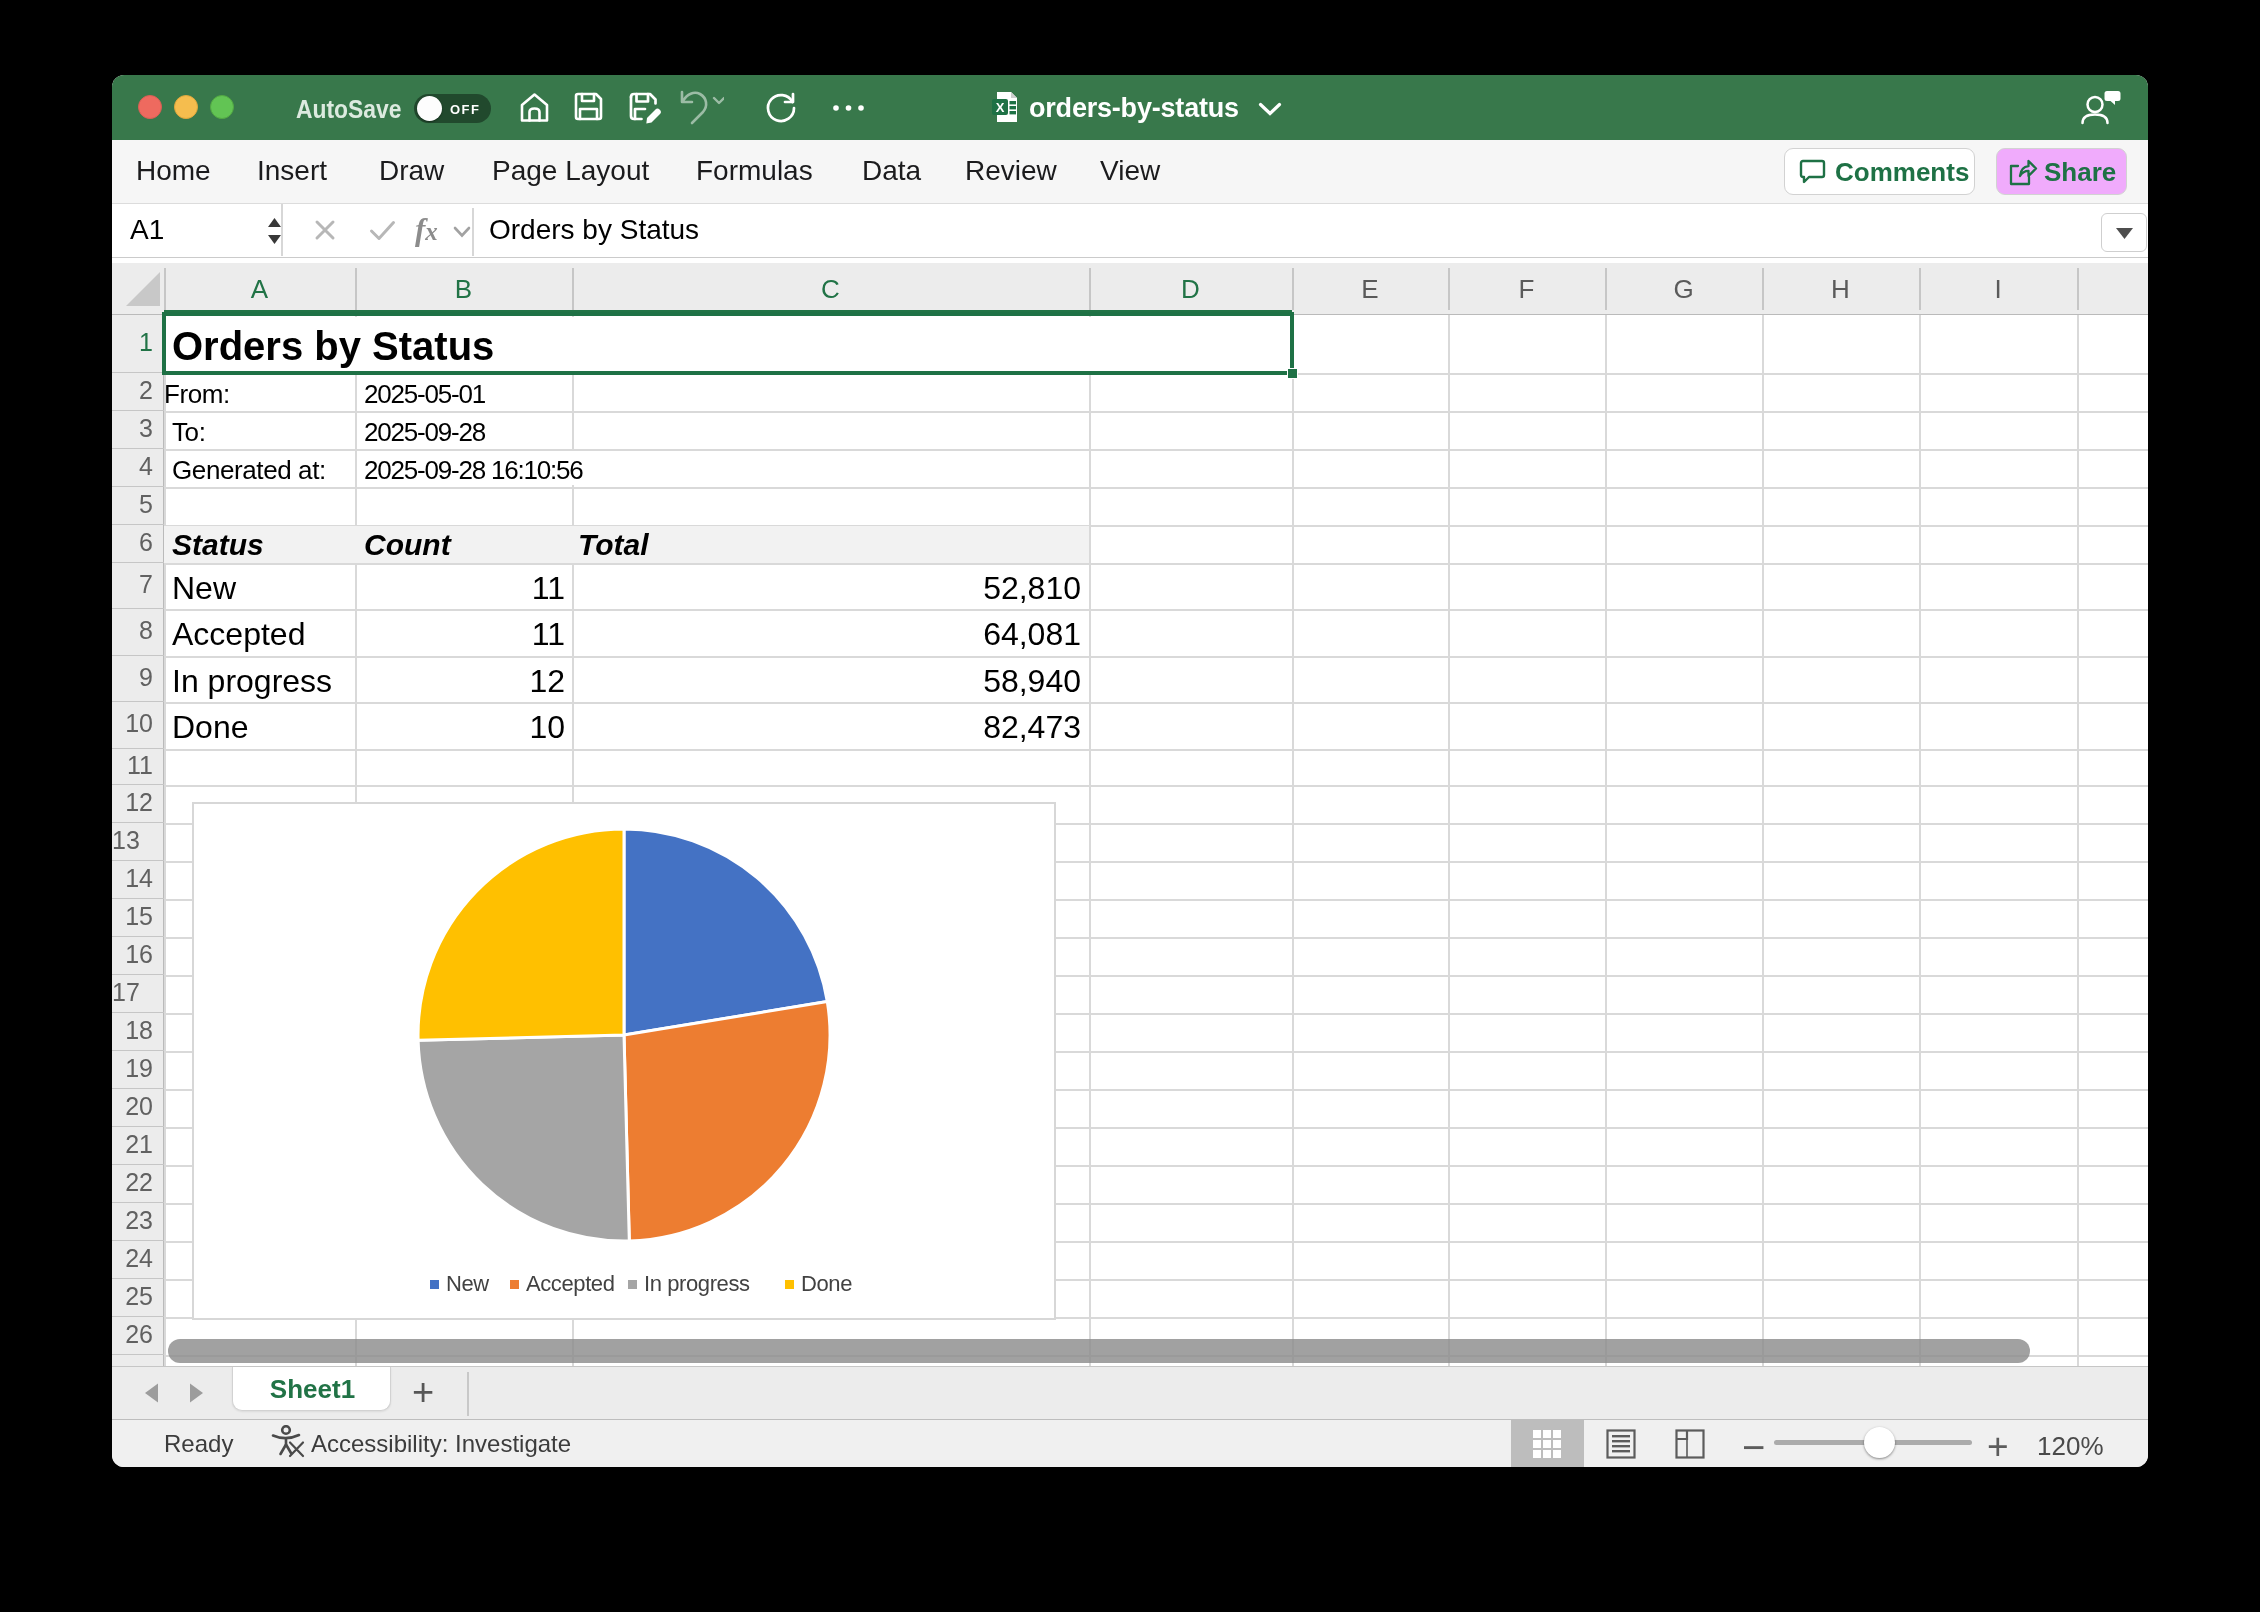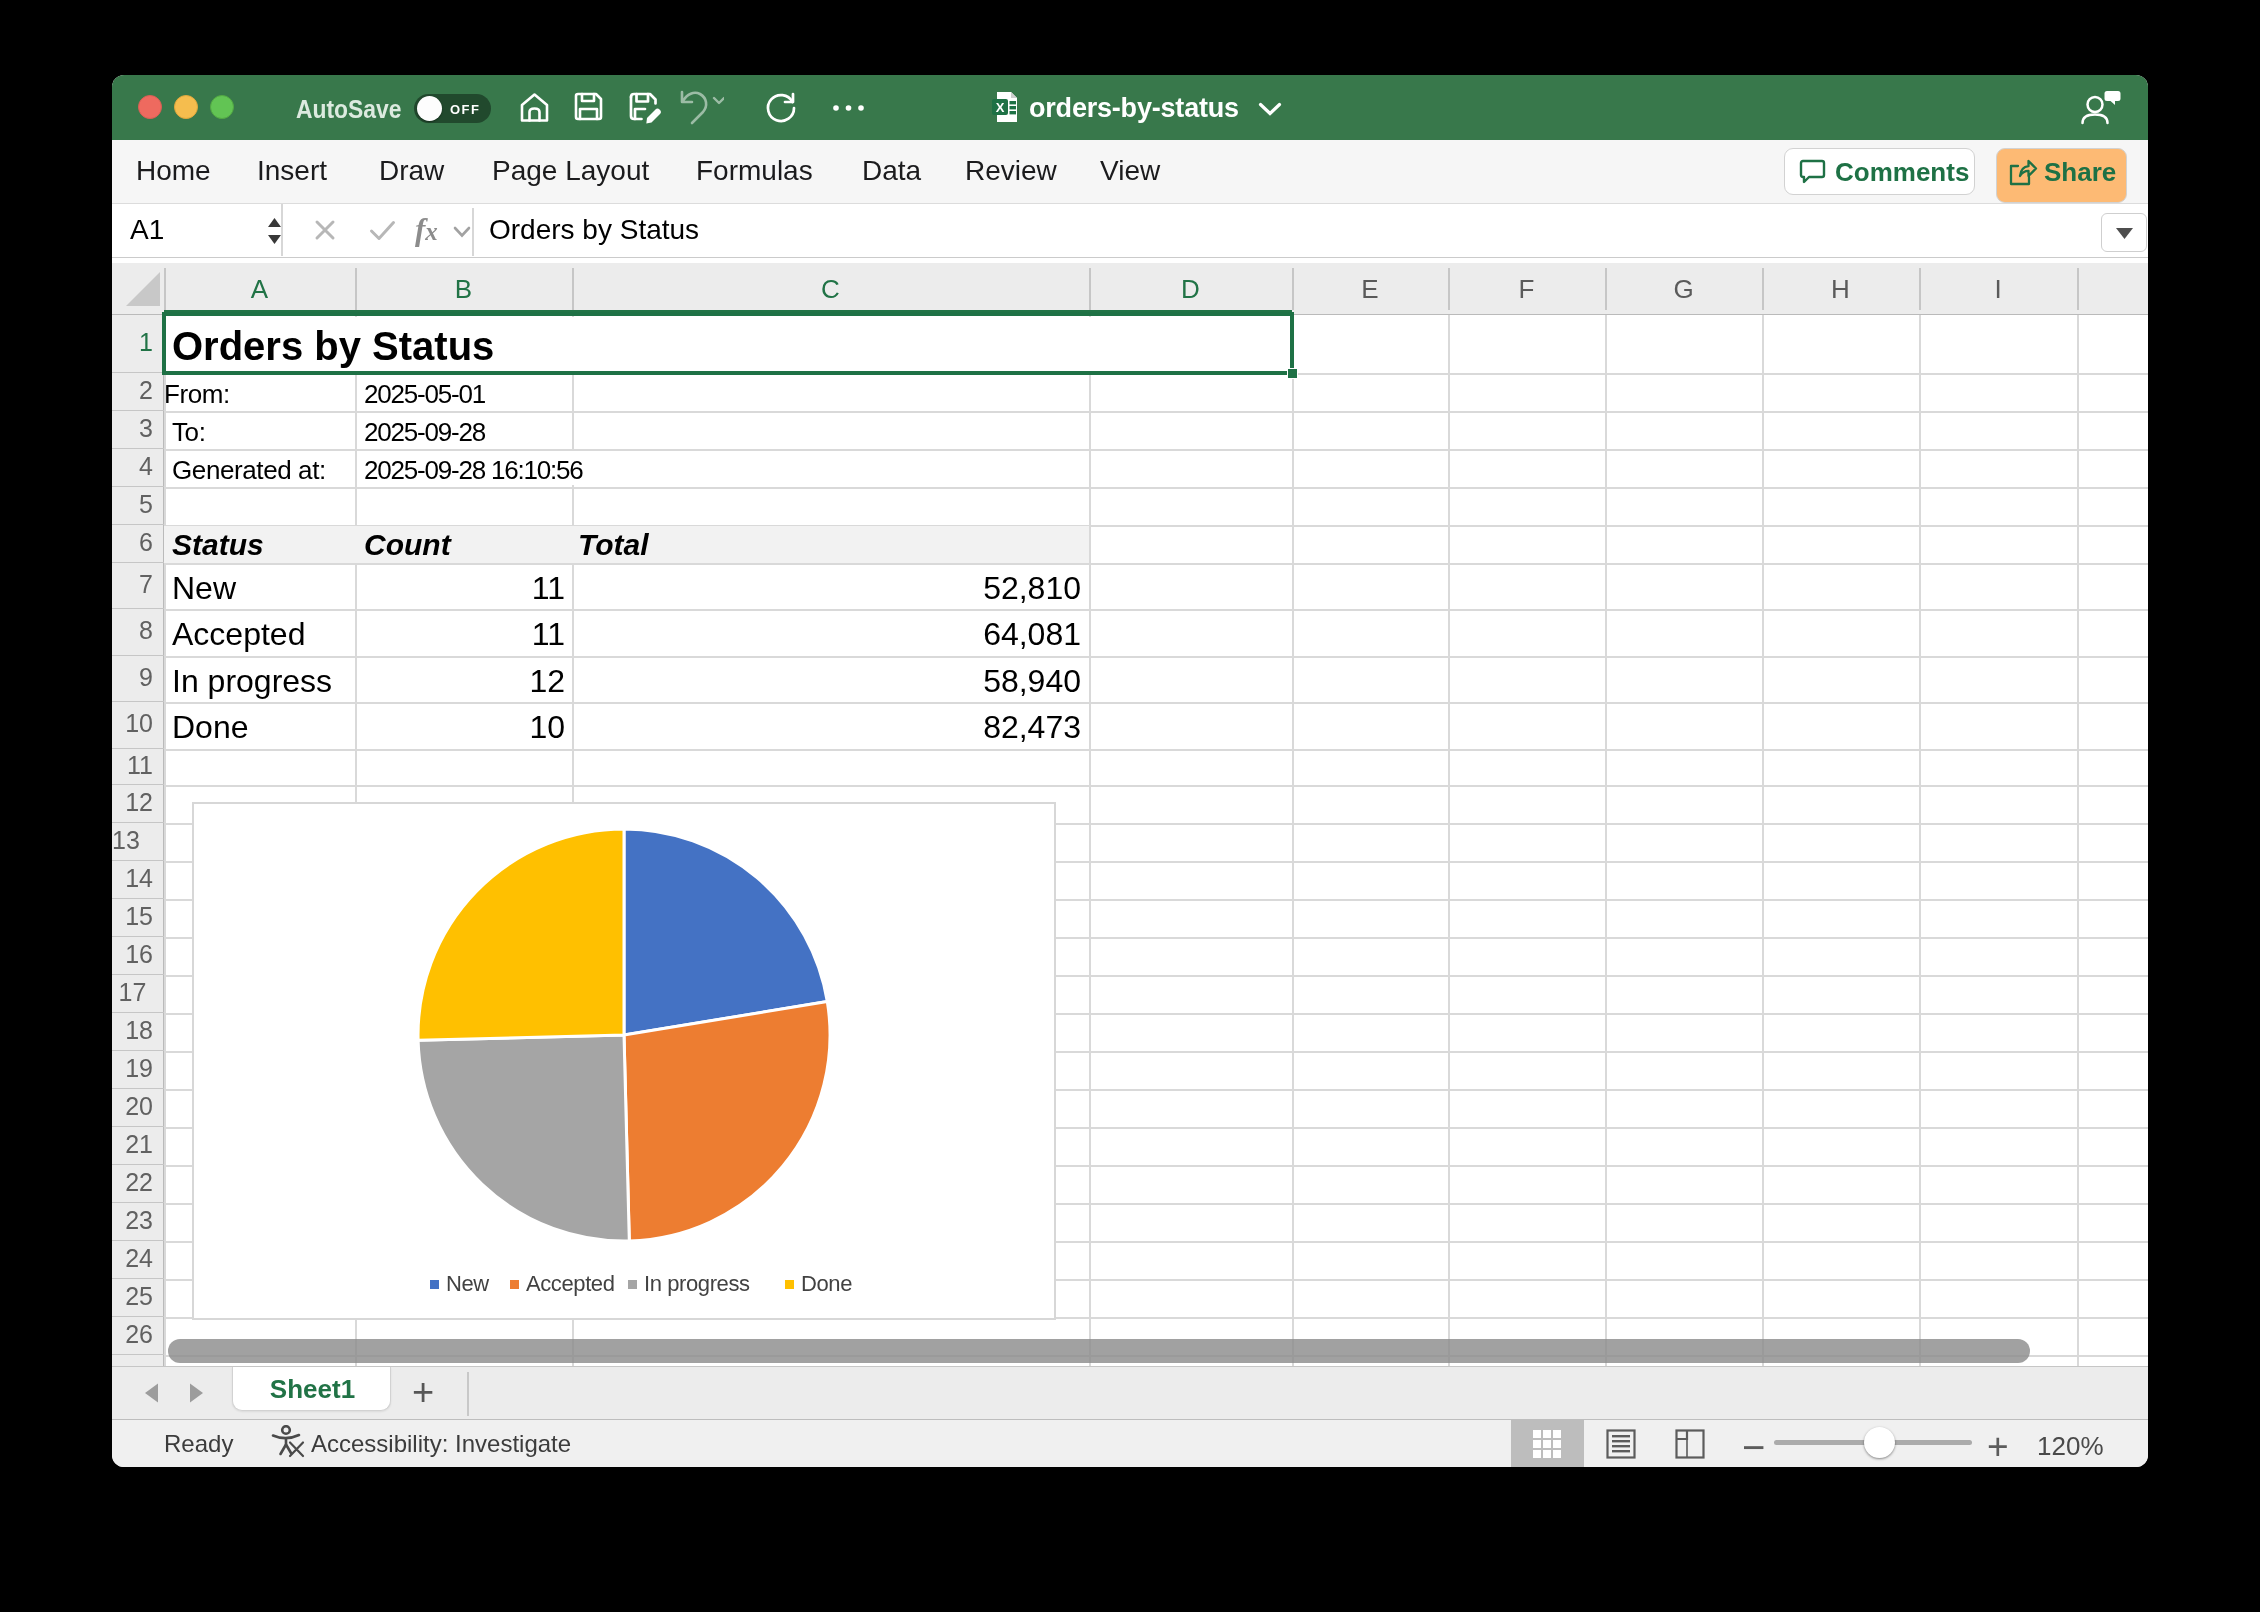--- a/index.html
+++ b/index.html
@@ -75,21 +75,21 @@
 <div class="abs" style="left:584px;top:15px;font-size:28px;color:#1b1b1d;">Formulas</div>
 <div class="abs" style="left:750px;top:15px;font-size:28px;color:#1b1b1d;">Data</div>
 <div class="abs" style="left:853px;top:15px;font-size:28px;color:#1b1b1d;">Review</div>
 <div class="abs" style="left:988px;top:15px;font-size:28px;color:#1b1b1d;">View</div>
 <div class="abs" style="left:1672px;top:8px;width:191px;height:47px;background:#fff;border:1.5px solid #d2d2d2;border-radius:9px;">
 <svg class="abs" style="left:14px;top:10px;" width="27" height="25" viewBox="0 0 27 25" fill="none" stroke="#1e7145" stroke-width="2.4" stroke-linejoin="round">
           <path d="M2 4 Q2 2 4 2 L23 2 Q25 2 25 4 L25 16 Q25 18 23 18 L10 18 L5 23 L5 18 L4 18 Q2 18 2 16 Z"></path>
         </svg>
 <div class="abs" style="left:50px;top:8px;font-size:26px;font-weight:700;color:#1e7145;">Comments</div>
       </div>
-<div class="abs" style="left:1884px;top:8px;width:131px;height:55px;background:#fdba74;border:1.5px solid #d2d2d2;border-radius:9px;">
+<div class="abs" style="left:1884px;top:8px;width:131px;height:47px;background:#f0abfc;border:1.5px solid #d2d2d2;border-radius:9px;">
 <svg class="abs" style="left:11px;top:9px;" width="30" height="28" viewBox="0 0 30 28" fill="none" stroke="#1e7145" stroke-width="2.3" stroke-linejoin="round" stroke-linecap="round">
           <path d="M10 8 L3 8 L3 26 L21 26 L21 19"></path>
           <path d="M12 18 Q13 9 20.5 8.2 L20.5 3 L28 10.5 L20.5 18 L20.5 12.8 Q15 12.8 12 18 Z"></path>
         </svg>
 <div class="abs" style="left:47px;top:8px;font-size:26px;font-weight:700;color:#1e7145;">Share</div>
       </div>
 </div>
 <div class="abs" style="left:0;top:129px;width:2036px;height:54px;background:#fff;border-bottom:1.5px solid #cbcbcb;">
 <div class="abs" style="left:18px;top:10px;font-size:28px;color:#000;">A1</div>
 <svg class="abs" style="left:155px;top:13px;" width="15" height="28" viewBox="0 0 15 28">
@@ -166,21 +166,21 @@
 <div class="abs" style="left:0;top:528px;width:41px;text-align:right;font-size:25px;color:#616161;">12</div>
 <div class="abs" style="left:0;top:562px;width:52px;height:1.2px;background:#c6c6c6;"></div>
 <div class="abs" style="left:0;top:566px;width:41px;text-align:left;font-size:25px;color:#616161;">13</div>
 <div class="abs" style="left:0;top:600px;width:52px;height:1.2px;background:#c6c6c6;"></div>
 <div class="abs" style="left:0;top:604px;width:41px;text-align:right;font-size:25px;color:#616161;">14</div>
 <div class="abs" style="left:0;top:638px;width:52px;height:1.2px;background:#c6c6c6;"></div>
 <div class="abs" style="left:0;top:642px;width:41px;text-align:right;font-size:25px;color:#616161;">15</div>
 <div class="abs" style="left:0;top:676px;width:52px;height:1.2px;background:#c6c6c6;"></div>
 <div class="abs" style="left:0;top:680px;width:41px;text-align:right;font-size:25px;color:#616161;">16</div>
 <div class="abs" style="left:0;top:714px;width:52px;height:1.2px;background:#c6c6c6;"></div>
-<div class="abs" style="left:0;top:718px;width:41px;text-align:center;font-size:25px;color:#616161;">17</div>
+<div class="abs" style="left:0;top:718px;width:41px;text-align:left;font-size:25px;color:#616161;">17</div>
 <div class="abs" style="left:0;top:752px;width:52px;height:1.2px;background:#c6c6c6;"></div>
 <div class="abs" style="left:0;top:756px;width:41px;text-align:right;font-size:25px;color:#616161;">18</div>
 <div class="abs" style="left:0;top:790px;width:52px;height:1.2px;background:#c6c6c6;"></div>
 <div class="abs" style="left:0;top:794px;width:41px;text-align:right;font-size:25px;color:#616161;">19</div>
 <div class="abs" style="left:0;top:828px;width:52px;height:1.2px;background:#c6c6c6;"></div>
 <div class="abs" style="left:0;top:832px;width:41px;text-align:right;font-size:25px;color:#616161;">20</div>
 <div class="abs" style="left:0;top:866px;width:52px;height:1.2px;background:#c6c6c6;"></div>
 <div class="abs" style="left:0;top:870px;width:41px;text-align:right;font-size:25px;color:#616161;">21</div>
 <div class="abs" style="left:0;top:904px;width:52px;height:1.2px;background:#c6c6c6;"></div>
 <div class="abs" style="left:0;top:908px;width:41px;text-align:right;font-size:25px;color:#616161;">22</div>

